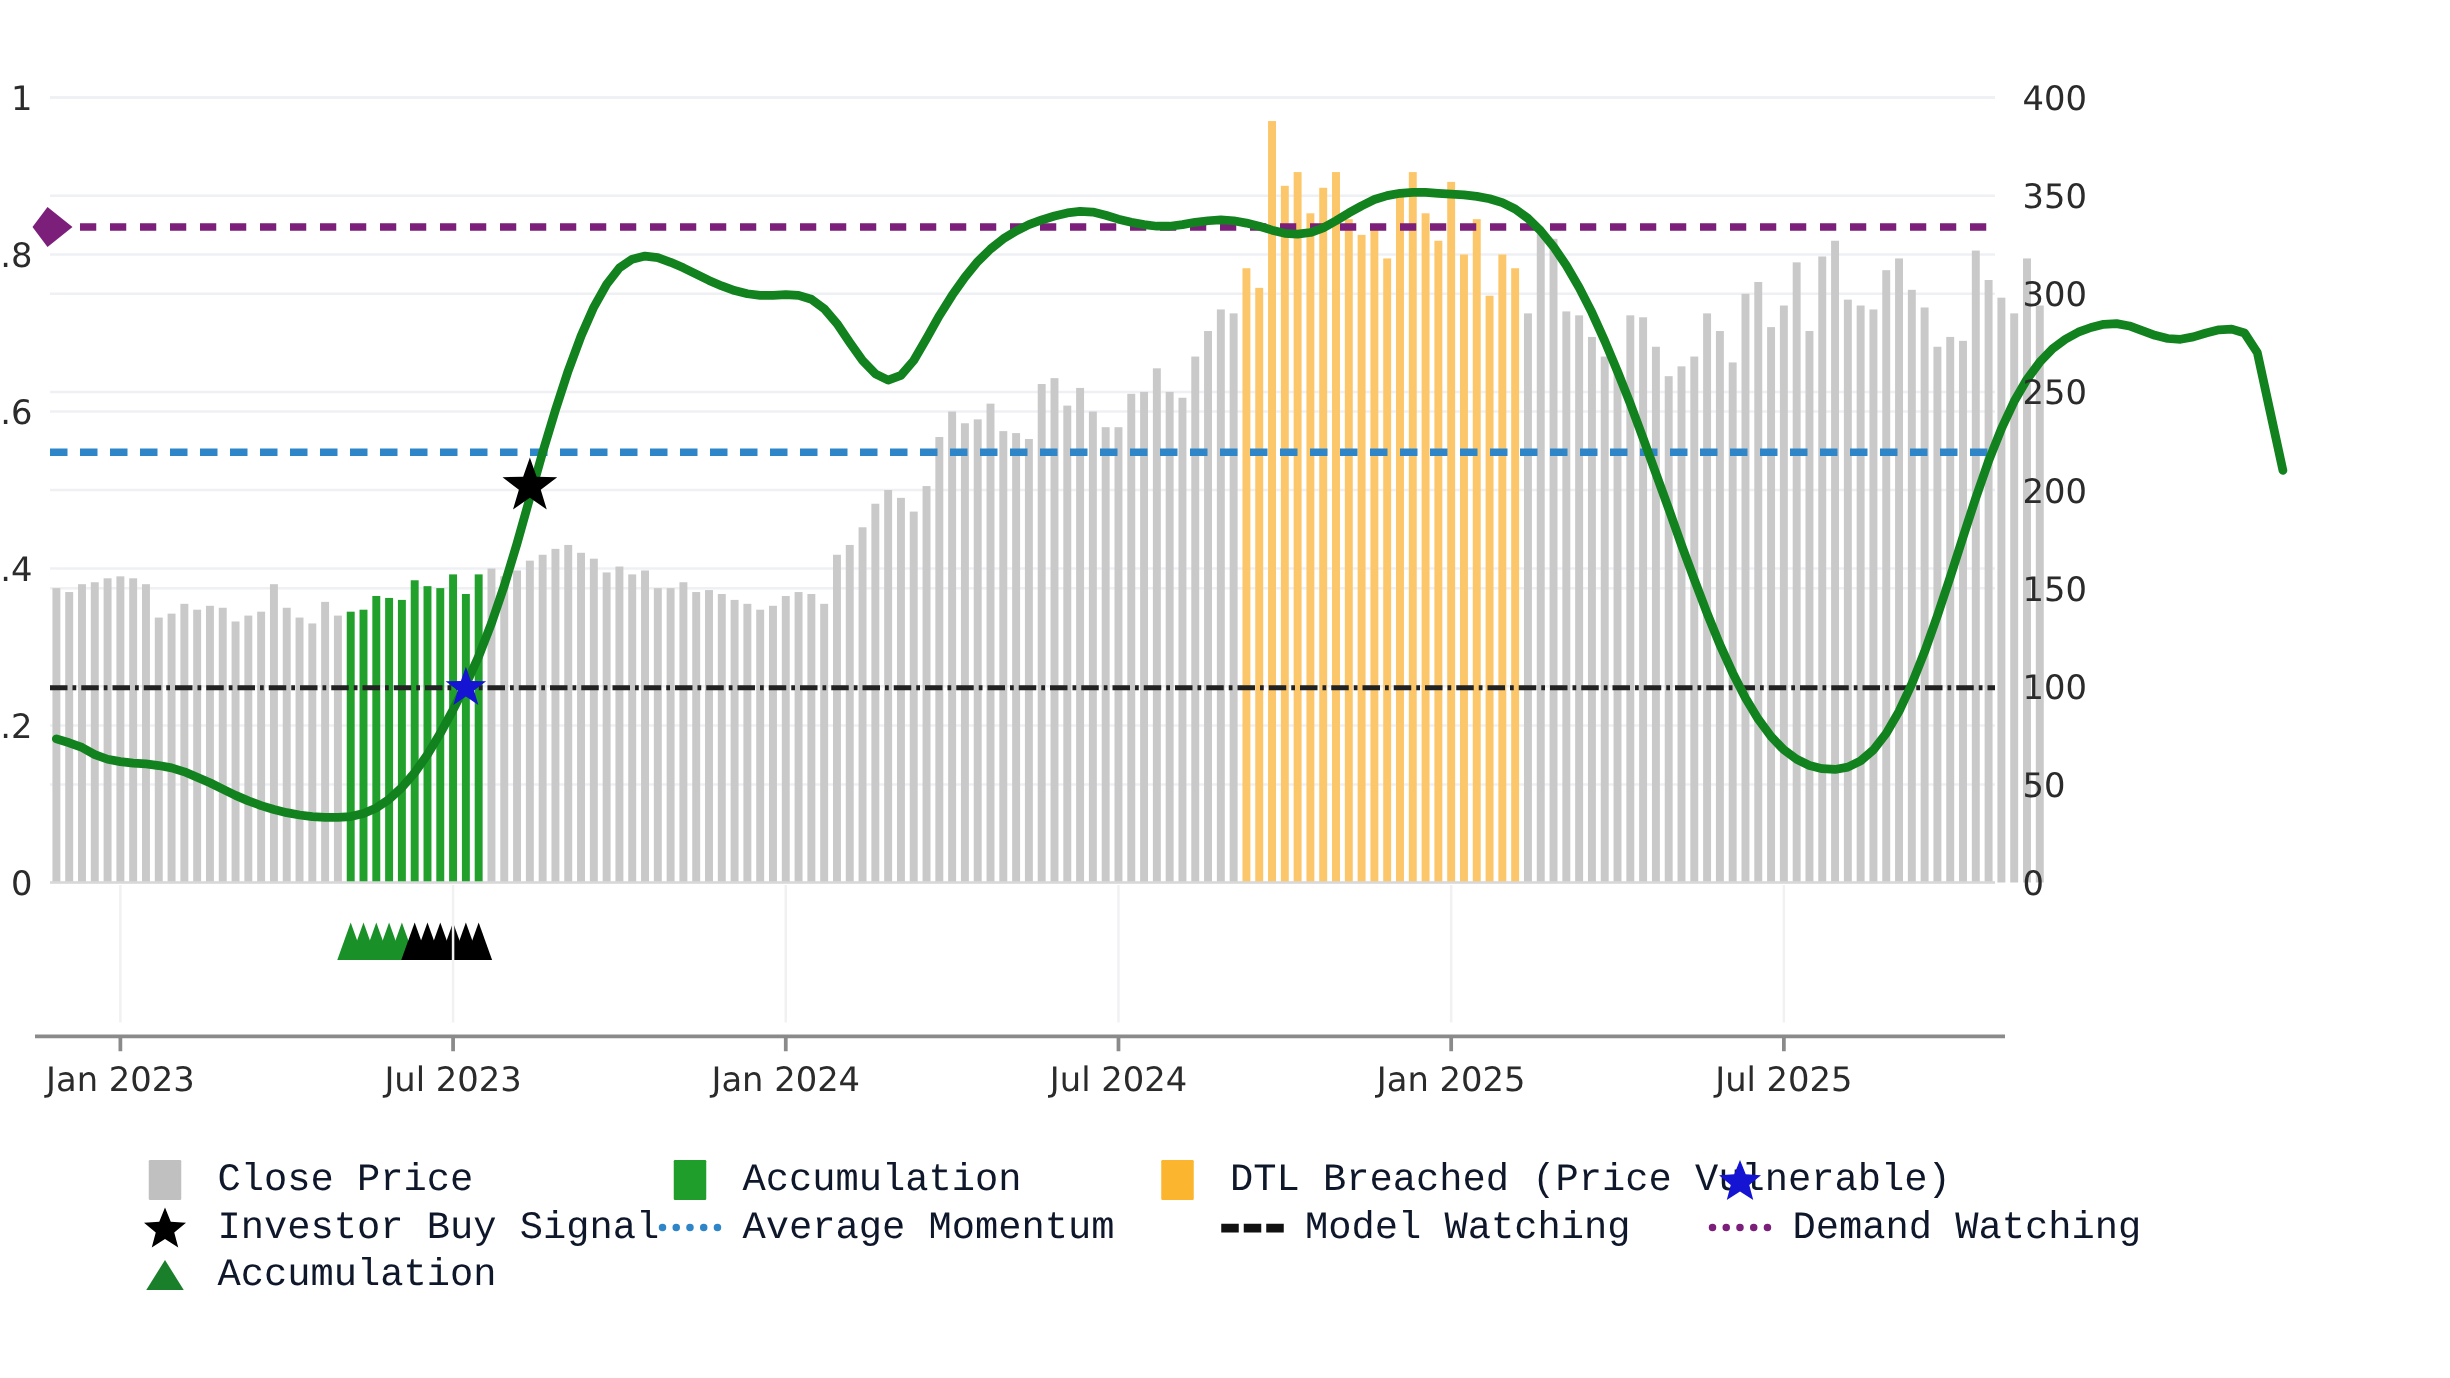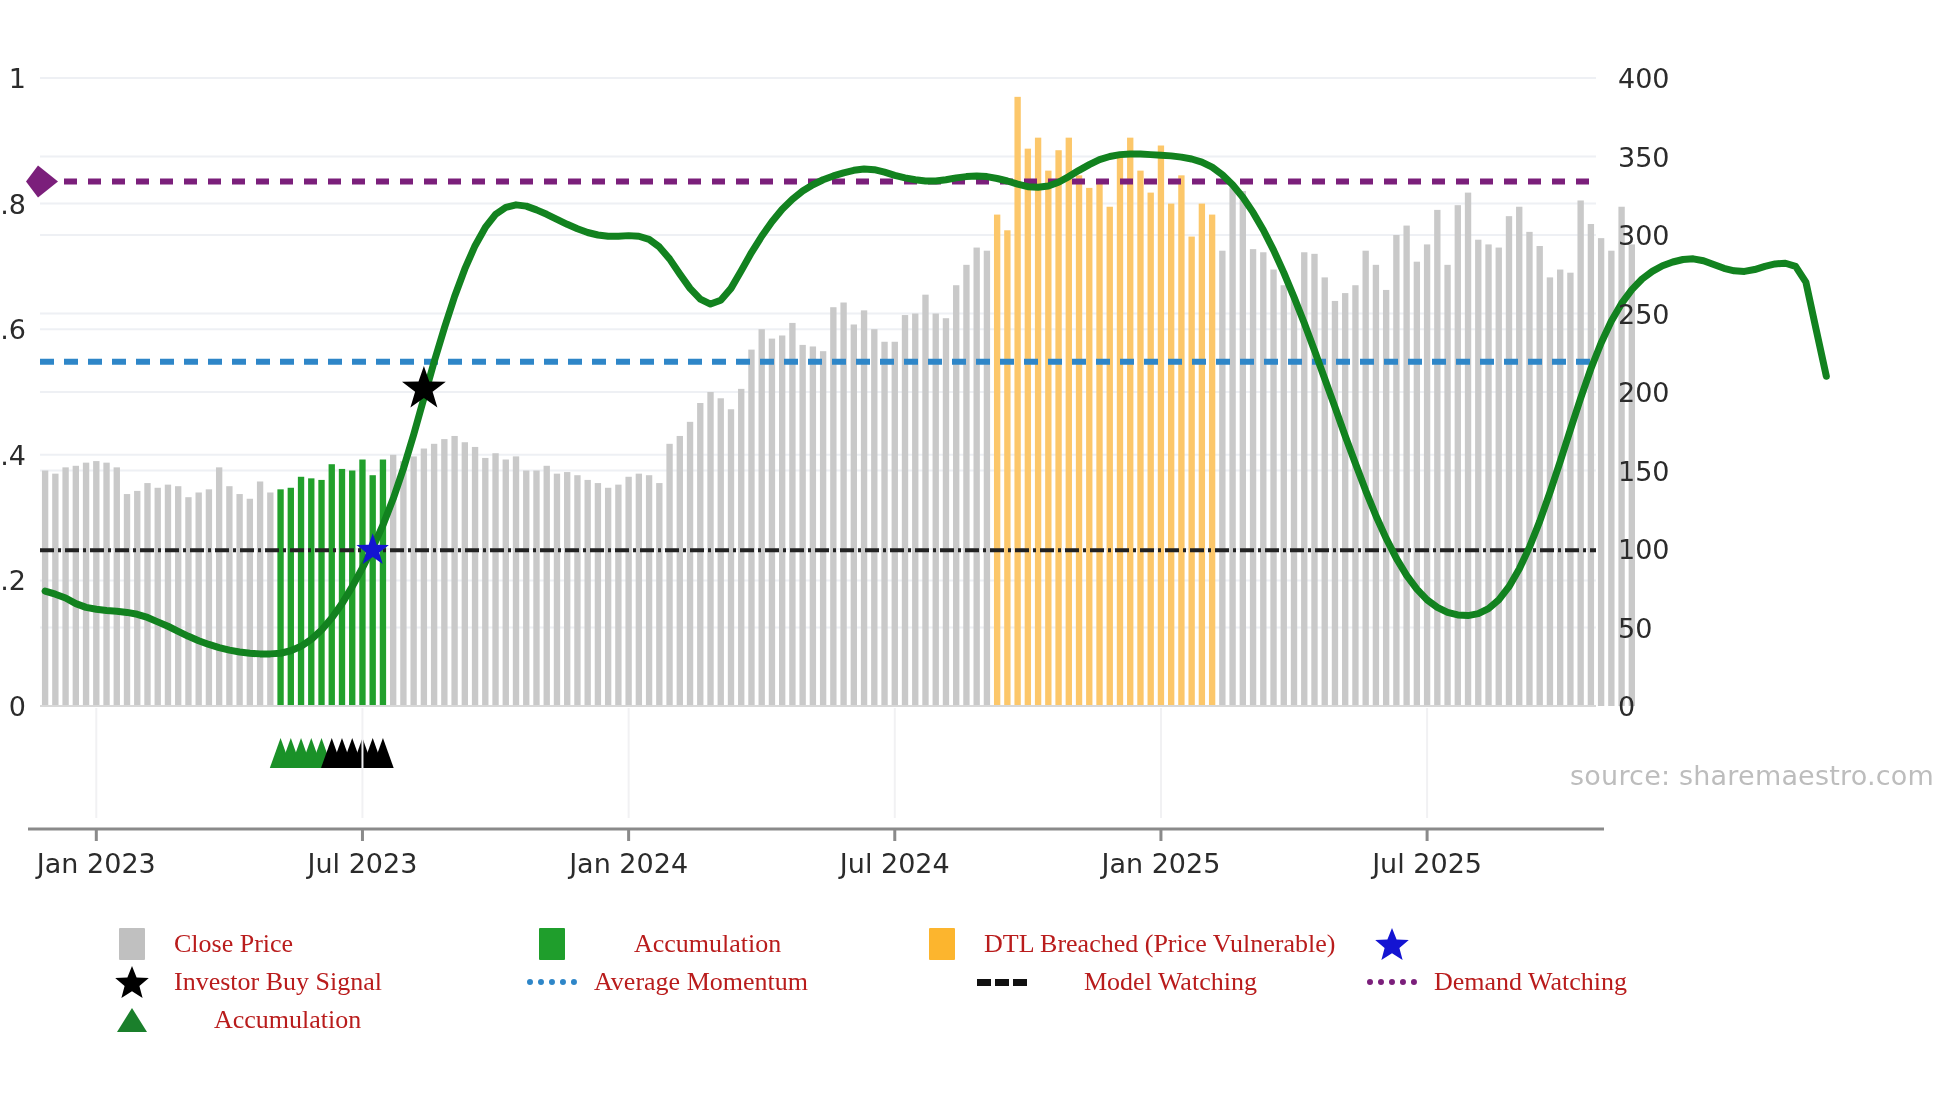--- a/index.html
+++ b/index.html
@@ -28,31 +28,31 @@
     position:absolute;left:104px;top:925px;width:1800px;
   }
   .legend-row{display:flex;align-items:center;height:38px;margin-bottom:0;}
   .legend-item{display:flex;align-items:center;height:38px;}
   .legend-glyph{
     width:56px;min-width:56px;height:34px;
     display:flex;align-items:center;justify-content:center;
     margin-right:14px;
   }
   .legend-text{
-    font-family:Liberation Serif, serif;
-    font-size:26px;color:#b91c1c;white-space:nowrap;
+    font-family:Liberation Mono, monospace;
+    font-size:31px;color:#0f172a;white-space:nowrap;
   }
   .g-bar{width:26px;height:32px;border-radius:1px;}
   .g-line{width:48px;height:7px;border-radius:1px;}
   .g-dash{width:50px;height:0;border-top:7px dashed #111;}
   .g-dot{width:50px;height:0;border-top:6px dotted;}
   .g-star svg, .g-tri svg{display:block;}
   
   .col1{width:420px;}
-  .col2{width:390px;gap:40px;}
+  .col2{width:390px;}
   .col3{width:450px;}
   .col4{width:400px;}
 </style>
 </head>
 <body>
 
 <div id="chart-root">
   <svg class="plot-svg" id="plot" width="1960" height="1102">
       <line x1="40" x2="1596" y1="706" y2="706" stroke="#eef0f4" stroke-width="2"></line>
       <line x1="40" x2="1596" y1="627.5" y2="627.5" stroke="#eef0f4" stroke-width="2"></line>
@@ -271,21 +271,20 @@
       <line x1="894.7763157894736" x2="894.7763157894736" y1="708" y2="818" stroke="#f1f1f3" stroke-width="2"></line>
       <line x1="894.7763157894736" x2="894.7763157894736" y1="829" y2="841" stroke="#8a8a8a" stroke-width="3"></line>
       <text x="894.7763157894736" y="873" class="axis-label tick-x">Jul 2024</text>
       <line x1="1160.9342105263158" x2="1160.9342105263158" y1="708" y2="818" stroke="#f1f1f3" stroke-width="2"></line>
       <line x1="1160.9342105263158" x2="1160.9342105263158" y1="829" y2="841" stroke="#8a8a8a" stroke-width="3"></line>
       <text x="1160.9342105263158" y="873" class="axis-label tick-x">Jan 2025</text>
       <line x1="1427.092105263158" x2="1427.092105263158" y1="708" y2="818" stroke="#f1f1f3" stroke-width="2"></line>
       <line x1="1427.092105263158" x2="1427.092105263158" y1="829" y2="841" stroke="#8a8a8a" stroke-width="3"></line>
       <text x="1427.092105263158" y="873" class="axis-label tick-x">Jul 2025</text>
     </svg>
-  <div class="source-note">source: sharemaestro.com</div>
 
   <div id="legend">
     <div class="legend-row">
       <div class="legend-item col1">
         <span class="legend-glyph">
             <span class="g-bar" style="background:#c0c0c0"></span>
           </span>
         <span class="legend-text">Close Price</span>
       </div>
       <div class="legend-item col2">

